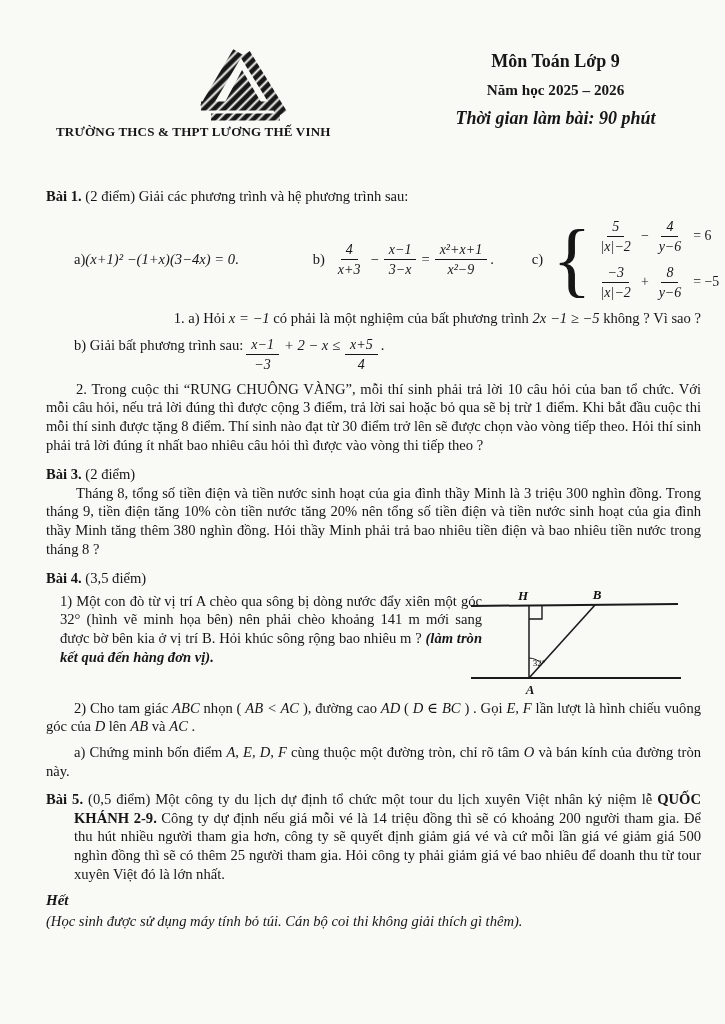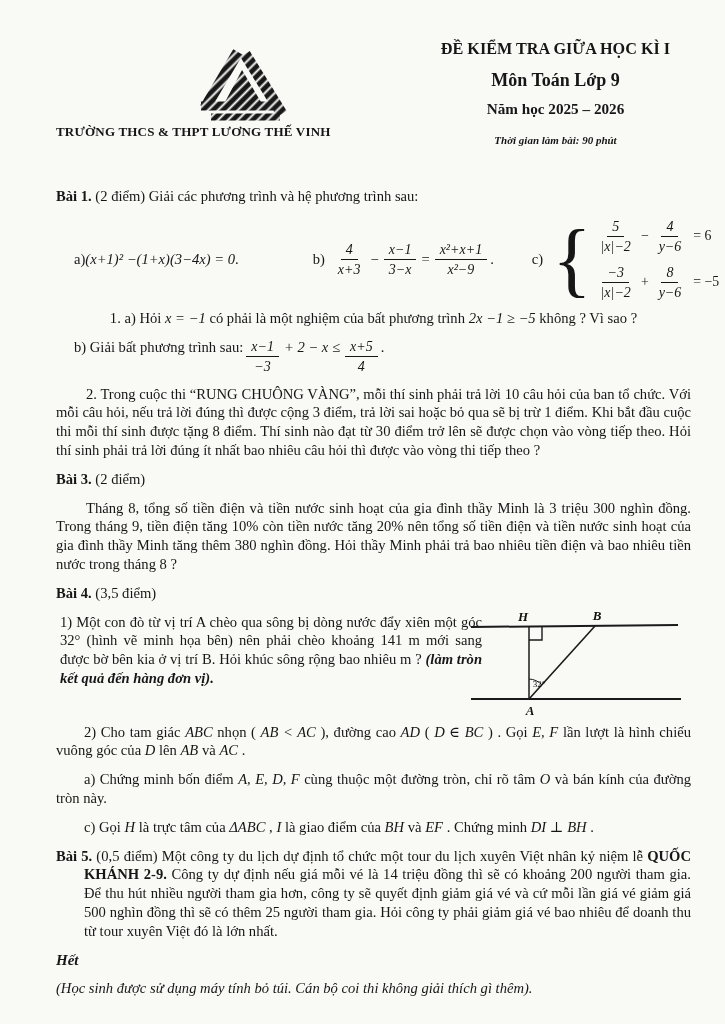--- a/index.html
+++ b/index.html
@@ -6,29 +6,29 @@
   .page{position:relative;width:725px;height:1024px;background:#f9f9f6;color:#161616;
         font-family:"Liberation Serif","DejaVu Serif",serif;overflow:hidden;}
   
   .logo{position:absolute;left:183px;top:44px;}
   .school{position:absolute;left:56px;top:124px;font-size:13px;font-weight:bold;
           white-space:nowrap;letter-spacing:.2px;}
   .hright{position:absolute;left:398px;top:40px;width:315px;text-align:center;}
   .hright .t1{font-size:16.2px;font-weight:bold;}
   .hright .t2{font-size:18px;font-weight:bold;margin-top:11px;}
   .hright .t3{font-size:15.2px;font-weight:bold;margin-top:9px;}
-  .hright .t4{font-size:11px;font-weight:bold;font-style:italic;margin-top:16px;}
+  .hright .t4{font-size:18px;font-weight:bold;font-style:italic;margin-top:9px;}
   
   .bodycol{position:absolute;left:46px;top:181px;width:655px;font-size:14.6px;
            line-height:18.8px;text-align:justify;}
-  .bodycol p{margin:10px;}
+  .bodycol p{margin:0;}
   .bhead{margin-top:6px !important;}
   .indent{text-indent:30px;}
   .sub{text-indent:28px;margin-top:7px !important;}
-  .sub1{margin-left:28px;margin-top:5px !important;text-align:center;}
+  .sub1{margin-left:28px;margin-top:5px !important;text-align:right;}
   .mt{margin-top:10px !important;}
   .hang5{padding-left:28px;text-indent:-28px;margin-top:9px !important;}
   .center{text-align:left;}
   .end{font-weight:bold;font-style:italic;margin-top:7px !important;font-size:15px;}
   .note{font-style:italic;margin-top:2px !important;}
   
   .seg-b{font-weight:bold;}
   .seg-bi{font-weight:bold;font-style:italic;}
   .seg-m{font-style:italic;}
   .seg-hat{font-style:italic;position:relative;display:inline-block;padding:0 1px;}
@@ -73,21 +73,20 @@
       <line x1="55" y1="8" x2="22" y2="64" stroke="url(#hp)" stroke-width="11"></line>
       <line x1="62" y1="10" x2="99" y2="70" stroke="url(#hp)" stroke-width="11"></line>
       <line x1="18" y1="62" x2="90" y2="62" stroke="url(#hp)" stroke-width="9"></line>
       <line x1="28" y1="73" x2="97" y2="73" stroke="url(#hp)" stroke-width="7"></line>
       <polygon points="59,26 42,58 78,58" fill="url(#hp)"></polygon>
     </svg>
   </div>
   <div class="school">TRƯỜNG THCS &amp; THPT LƯƠNG THẾ VINH</div>
 
   <div class="hright">
-    <div class="t1">ĐỀ KIỂM TRA GIỮA HỌC KÌ I</div>
     <div class="t2">Môn Toán Lớp 9</div>
     <div class="t3">Năm học 2025 – 2026</div>
     <div class="t4">Thời gian làm bài: 90 phút</div>
   </div>
 
   <div class="bodycol">
 
     <p class="bhead"><span class="seg-b">Bài 1.</span><span> (2 điểm) Giải các phương trình và hệ phương trình sau:</span></p>
     <div class="eq-row">
       <div class="eq eq-a">
@@ -177,20 +176,19 @@
           <path d="M 61 72 A 19 19 0 0 1 74 78" fill="none" stroke="#1a1a1a" stroke-width="1"></path>
           <text x="55" y="14" font-size="13" font-weight="bold" font-style="italic" fill="#111" text-anchor="middle">H</text>
           <text x="129" y="13" font-size="13" font-weight="bold" font-style="italic" fill="#111" text-anchor="middle">B</text>
           <text x="62" y="108" font-size="13" font-weight="bold" font-style="italic" fill="#111" text-anchor="middle">A</text>
           <text x="71" y="80" font-size="9" fill="#111" text-anchor="middle">32°</text>
         </svg>
       </div>
     </div>
     <p class="sub"><span>2) Cho tam giác </span><span class="seg-m">ABC</span><span> nhọn ( </span><span class="seg-m">AB &lt; AC</span><span> ), đường cao </span><span class="seg-m">AD</span><span> ( </span><span class="seg-m">D ∈ BC</span><span> ) . Gọi </span><span class="seg-m">E, F</span><span> lần lượt là hình chiếu vuông góc của </span><span class="seg-m">D</span><span> lên </span><span class="seg-m">AB</span><span> và </span><span class="seg-m">AC</span><span> .</span></p>
     <p class="sub"><span>a) Chứng minh bốn điểm </span><span class="seg-m">A, E, D, F</span><span> cùng thuộc một đường tròn, chỉ rõ tâm </span><span class="seg-m">O</span><span> và bán kính của đường tròn này.</span></p>
-    <p class="sub"><span>c) Gọi </span><span class="seg-m">H</span><span> là trực tâm của </span><span class="seg-m">ΔABC</span><span> , </span><span class="seg-m">I</span><span> là giao điểm của </span><span class="seg-m">BH</span><span> và </span><span class="seg-m">EF</span><span> . Chứng minh </span><span class="seg-m">DI ⊥ BH</span><span> .</span></p>
 
     <p class="hang5"><span class="seg-b">Bài 5.</span><span> (0,5 điểm) Một công ty du lịch dự định tổ chức một tour du lịch xuyên Việt nhân kỷ niệm lễ </span><span class="seg-b">QUỐC KHÁNH 2-9.</span><span> Công ty dự định nếu giá mỗi vé là 14 triệu đồng thì sẽ có khoảng 200 người tham gia. Để thu hút nhiều người tham gia hơn, công ty sẽ quyết định giảm giá vé và cứ mỗi lần giá vé giảm giá 500 nghìn đồng thì sẽ có thêm 25 người tham gia. Hỏi công ty phải giảm giá vé bao nhiêu để doanh thu từ tour xuyên Việt đó là lớn nhất.</span></p>
 
     <p class="center end">Hết</p>
     <p class="center note">(Học sinh được sử dụng máy tính bỏ túi. Cán bộ coi thi không giải thích gì thêm).</p>
   </div>
 </div>
 
 </body></html>

